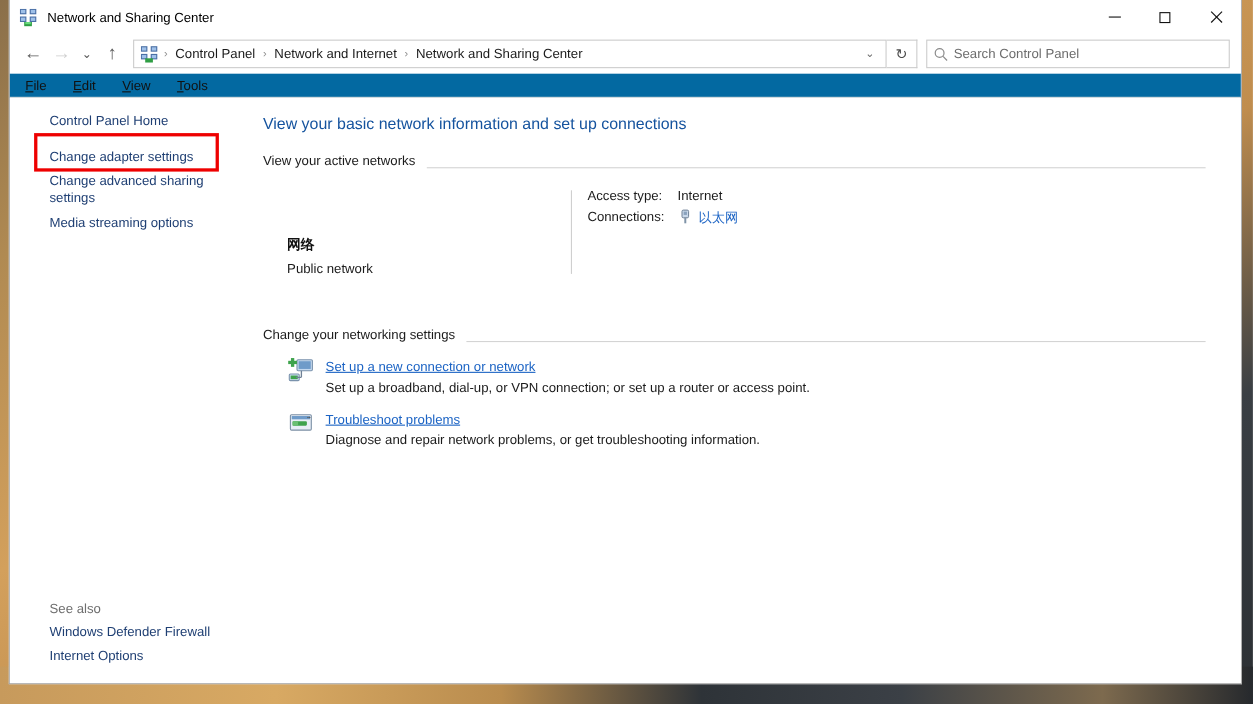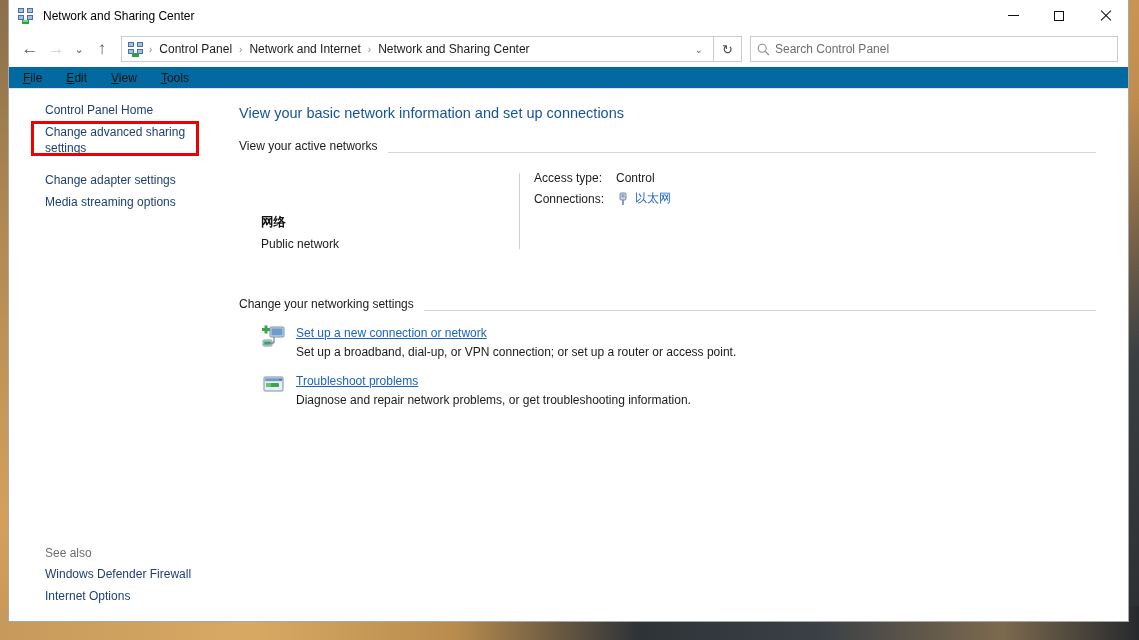--- a/index.html
+++ b/index.html
@@ -141,21 +141,21 @@
   .refreshbtn {
     width: 28px; height: 26px;
     display: flex; align-items: center; justify-content: center;
     border: 1px solid #cccccc;
     border-left: none;
     color: #4a4a4a;
     font-size: 13px;
     flex: 0 0 auto;
   }
   .searchbox {
-    width: 368px;
+    width: 276px;
     height: 26px;
     margin-left: 8px;
     border: 1px solid #cccccc;
     display: flex;
     align-items: center;
     flex: 0 0 auto;
   }
   .search-icon {
     width: 24px;
     display: flex; align-items: center; justify-content: center;
@@ -290,21 +290,21 @@
     background: #cfcfcf;
     margin: 2px 0 2px 0;
     flex: 0 0 1px;
   }
   .net-right {
     padding-left: 14px;
     flex: 1 1 auto;
   }
   .net-row {
     display: flex;
-    align-items: center;
+    align-items: flex-start;
     font-size: 12px;
     color: #1b1b1b;
     margin-bottom: 5px;
   }
   .net-row .lbl { width: 82px; flex: 0 0 82px; }
   .net-row .val { color: #1b1b1b; }
   .net-row .val.link { color: #1b63c4; }
   .eth-icon {
     width: 14px; height: 14px;
     margin-right: 5px;
@@ -422,22 +422,22 @@
       <span class="menuitem"><u>T</u><span>ools</span></span>
     </div>
 
     <div class="bodysplit">
 
       <div class="leftpane">
 
         <div id="highlight-box"></div>
 
         <div class="navlink">Control Panel Home</div>
+        <div class="navlink spaced">Change adapter settings</div>
         <div class="navlink">Change advanced sharing settings</div>
-        <div class="navlink spaced">Change adapter settings</div>
         <div class="navlink">Media streaming options</div>
 
         <div class="seealso">
           <div class="seealso-title">See also</div>
           <div class="navlink">Windows Defender Firewall</div>
           <div class="navlink">Internet Options</div>
         </div>
       </div>
 
       <div class="rightpane">
@@ -451,21 +451,21 @@
 
         <div class="active-net">
           <div class="net-left">
             <div class="net-name">网络</div>
             <div class="net-type">Public network</div>
           </div>
           <div class="net-divider"></div>
           <div class="net-right">
             <div class="net-row">
               <span class="lbl">Access type:</span>
-              <span class="val">Control</span>
+              <span class="val">Internet</span>
             </div>
             <div class="net-row">
               <span class="lbl">Connections:</span>
               <span class="eth-icon">
                 <svg width="14" height="14" viewBox="0 0 14 14">
                   <rect x="4" y="1" width="6" height="7" rx="1.2" fill="#c9d8ea" stroke="#6b7e94" stroke-width="0.9"></rect>
                   <rect x="5.5" y="2.4" width="3" height="3" fill="#8aa2bd"></rect>
                   <rect x="6.1" y="8" width="1.8" height="5" fill="#7f93a8"></rect>
                 </svg>
               </span>

